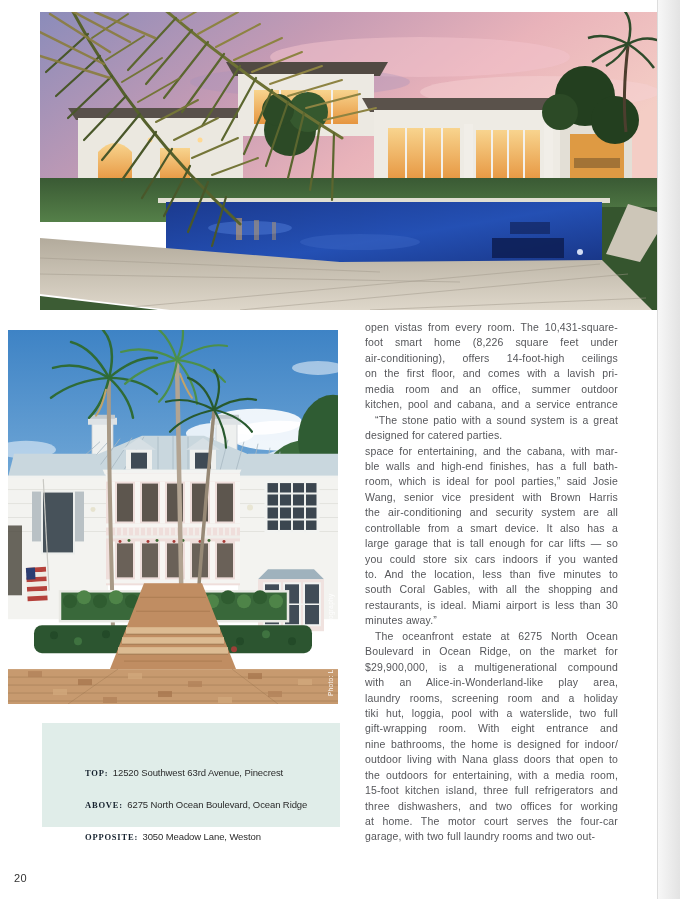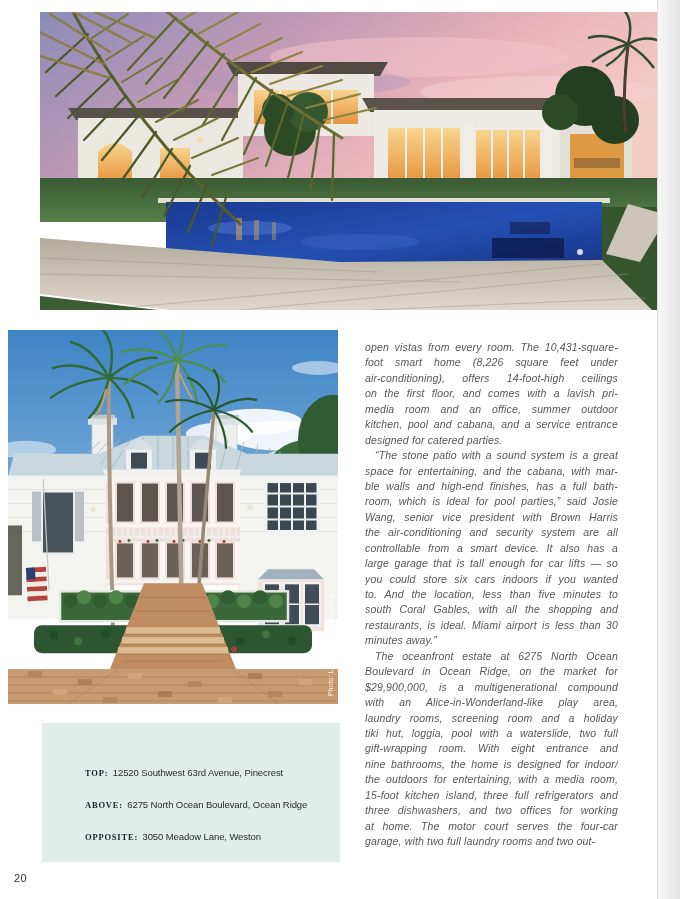--- a/index.html
+++ b/index.html
@@ -6,33 +6,33 @@
   body {
     width:680px; height:899px; position:relative; background:#ffffff;
     font-family:"Liberation Sans", sans-serif; overflow:hidden;
   }
   .photo { position:absolute; overflow:hidden; }
   #topPhoto  { left:40px; top:12px;  width:617px; height:298px; }
   #leftPhoto { left:8px;  top:330px; width:330px; height:374px; }
   .photo svg { display:block; width:100%; height:100%; }
 
   #captionBox {
-    position:absolute; left:42px; top:723px; width:298px; height:139px;
+    position:absolute; left:42px; top:723px; width:298px; height:104px;
     box-sizing:border-box; padding:39px 16px 0 43px;
   }
   .cap-row  { margin-bottom:14px; white-space:nowrap; }
   .cap-label{
     font-family:"Liberation Serif", serif; font-weight:bold; font-size:8.5px;
     letter-spacing:0.8px; color:#16222e;
   }
   .cap-text { font-size:9.5px; color:#2b2b2b; letter-spacing:-0.1px; }
 
   #article {
-    position:absolute; left:365px; top:340px; width:253px;
-    font-size:10.5px; letter-spacing:0.15px; color:#55565a;font-style:italic;
+    position:absolute; left:365px; top:320px; width:253px;
+    font-size:10.5px; letter-spacing:0.15px; color:#55565a;
   }
   .art-line {
     height:15.45px; line-height:15.45px;
     text-align:justify; text-align-last:justify;
     overflow:hidden; white-space:normal;
   }
   .art-line.last   { text-align-last:left; }
   .art-line.indent { padding-left:10px; }
 
   #pageNum {
@@ -441,42 +441,43 @@
   </div>
 </div>
 
 <div id="article" style="color: rgb(85, 86, 90);">
     <div class="art-line">open vistas from every room. The 10,431-square-</div>
     <div class="art-line">foot smart home (8,226 square feet under</div>
     <div class="art-line">air-conditioning), offers 14-foot-high ceilings</div>
     <div class="art-line">on the first floor, and comes with a lavish pri-</div>
     <div class="art-line">media room and an office, summer outdoor</div>
     <div class="art-line">kitchen, pool and cabana, and a service entrance</div>
+    <div class="art-line indent">“The stone patio with a sound system is a great</div>
     <div class="art-line last">designed for catered parties.</div>
-    <div class="art-line indent">“The stone patio with a sound system is a great</div>
     <div class="art-line">space for entertaining, and the cabana, with mar-</div>
     <div class="art-line">ble walls and high-end finishes, has a full bath-</div>
     <div class="art-line">room, which is ideal for pool parties,” said Josie</div>
     <div class="art-line">Wang, senior vice president with Brown Harris</div>
     <div class="art-line">the air-conditioning and security system are all</div>
     <div class="art-line">controllable from a smart device. It also has a</div>
     <div class="art-line">large garage that is tall enough for car lifts — so</div>
     <div class="art-line">you could store six cars indoors if you wanted</div>
     <div class="art-line">to. And the location, less than five minutes to</div>
     <div class="art-line">south Coral Gables, with all the shopping and</div>
     <div class="art-line">restaurants, is ideal. Miami airport is less than 30</div>
     <div class="art-line last">minutes away.”</div>
     <div class="art-line indent">The oceanfront estate at 6275 North Ocean</div>
     <div class="art-line">Boulevard in Ocean Ridge, on the market for</div>
     <div class="art-line">$29,900,000, is a multigenerational compound</div>
     <div class="art-line">with an Alice-in-Wonderland-like play area,</div>
     <div class="art-line">laundry rooms, screening room and a holiday</div>
     <div class="art-line">tiki hut, loggia, pool with a waterslide, two full</div>
     <div class="art-line">gift-wrapping room. With eight entrance and</div>
     <div class="art-line">nine bathrooms, the home is designed for indoor/</div>
+    <div class="art-line">outdoor living with Nana glass doors that open to</div>
     <div class="art-line">the outdoors for entertaining, with a media room,</div>
     <div class="art-line">15-foot kitchen island, three full refrigerators and</div>
     <div class="art-line">three dishwashers, and two offices for working</div>
     <div class="art-line">at home. The motor court serves the four-car</div>
     <div class="art-line last">garage, with two full laundry rooms and two out-</div>
   </div>
 
 <div id="pageNum">20</div>
 <div id="gutter"></div>
 

